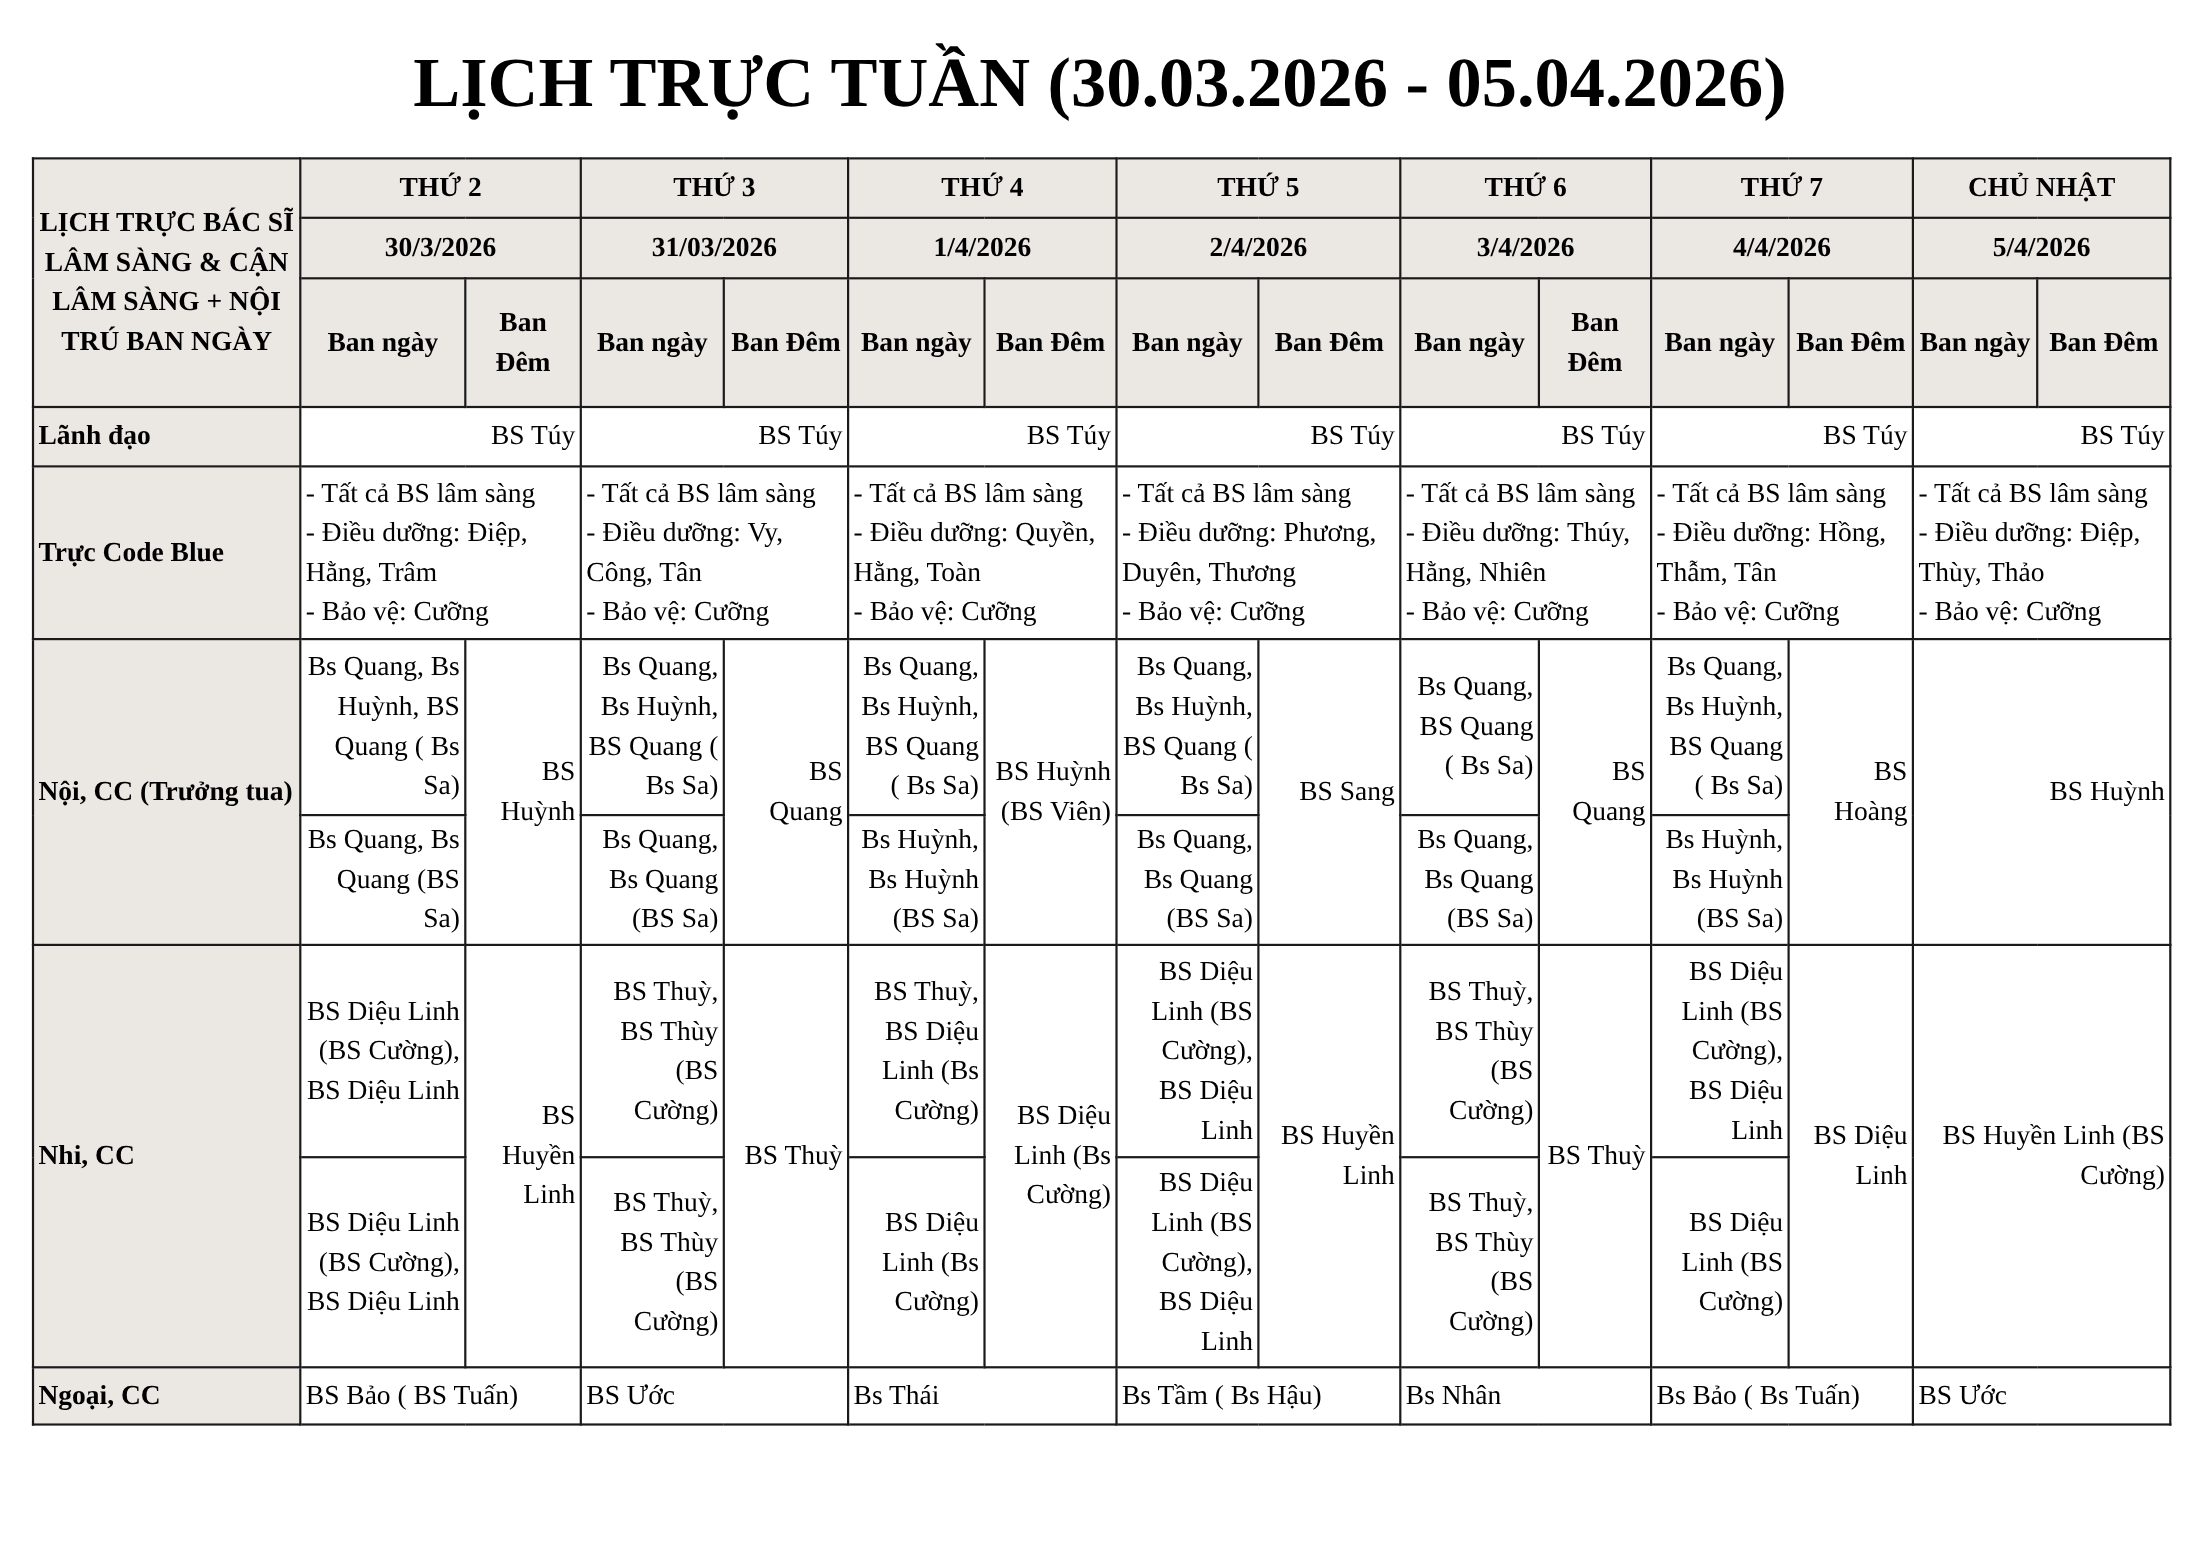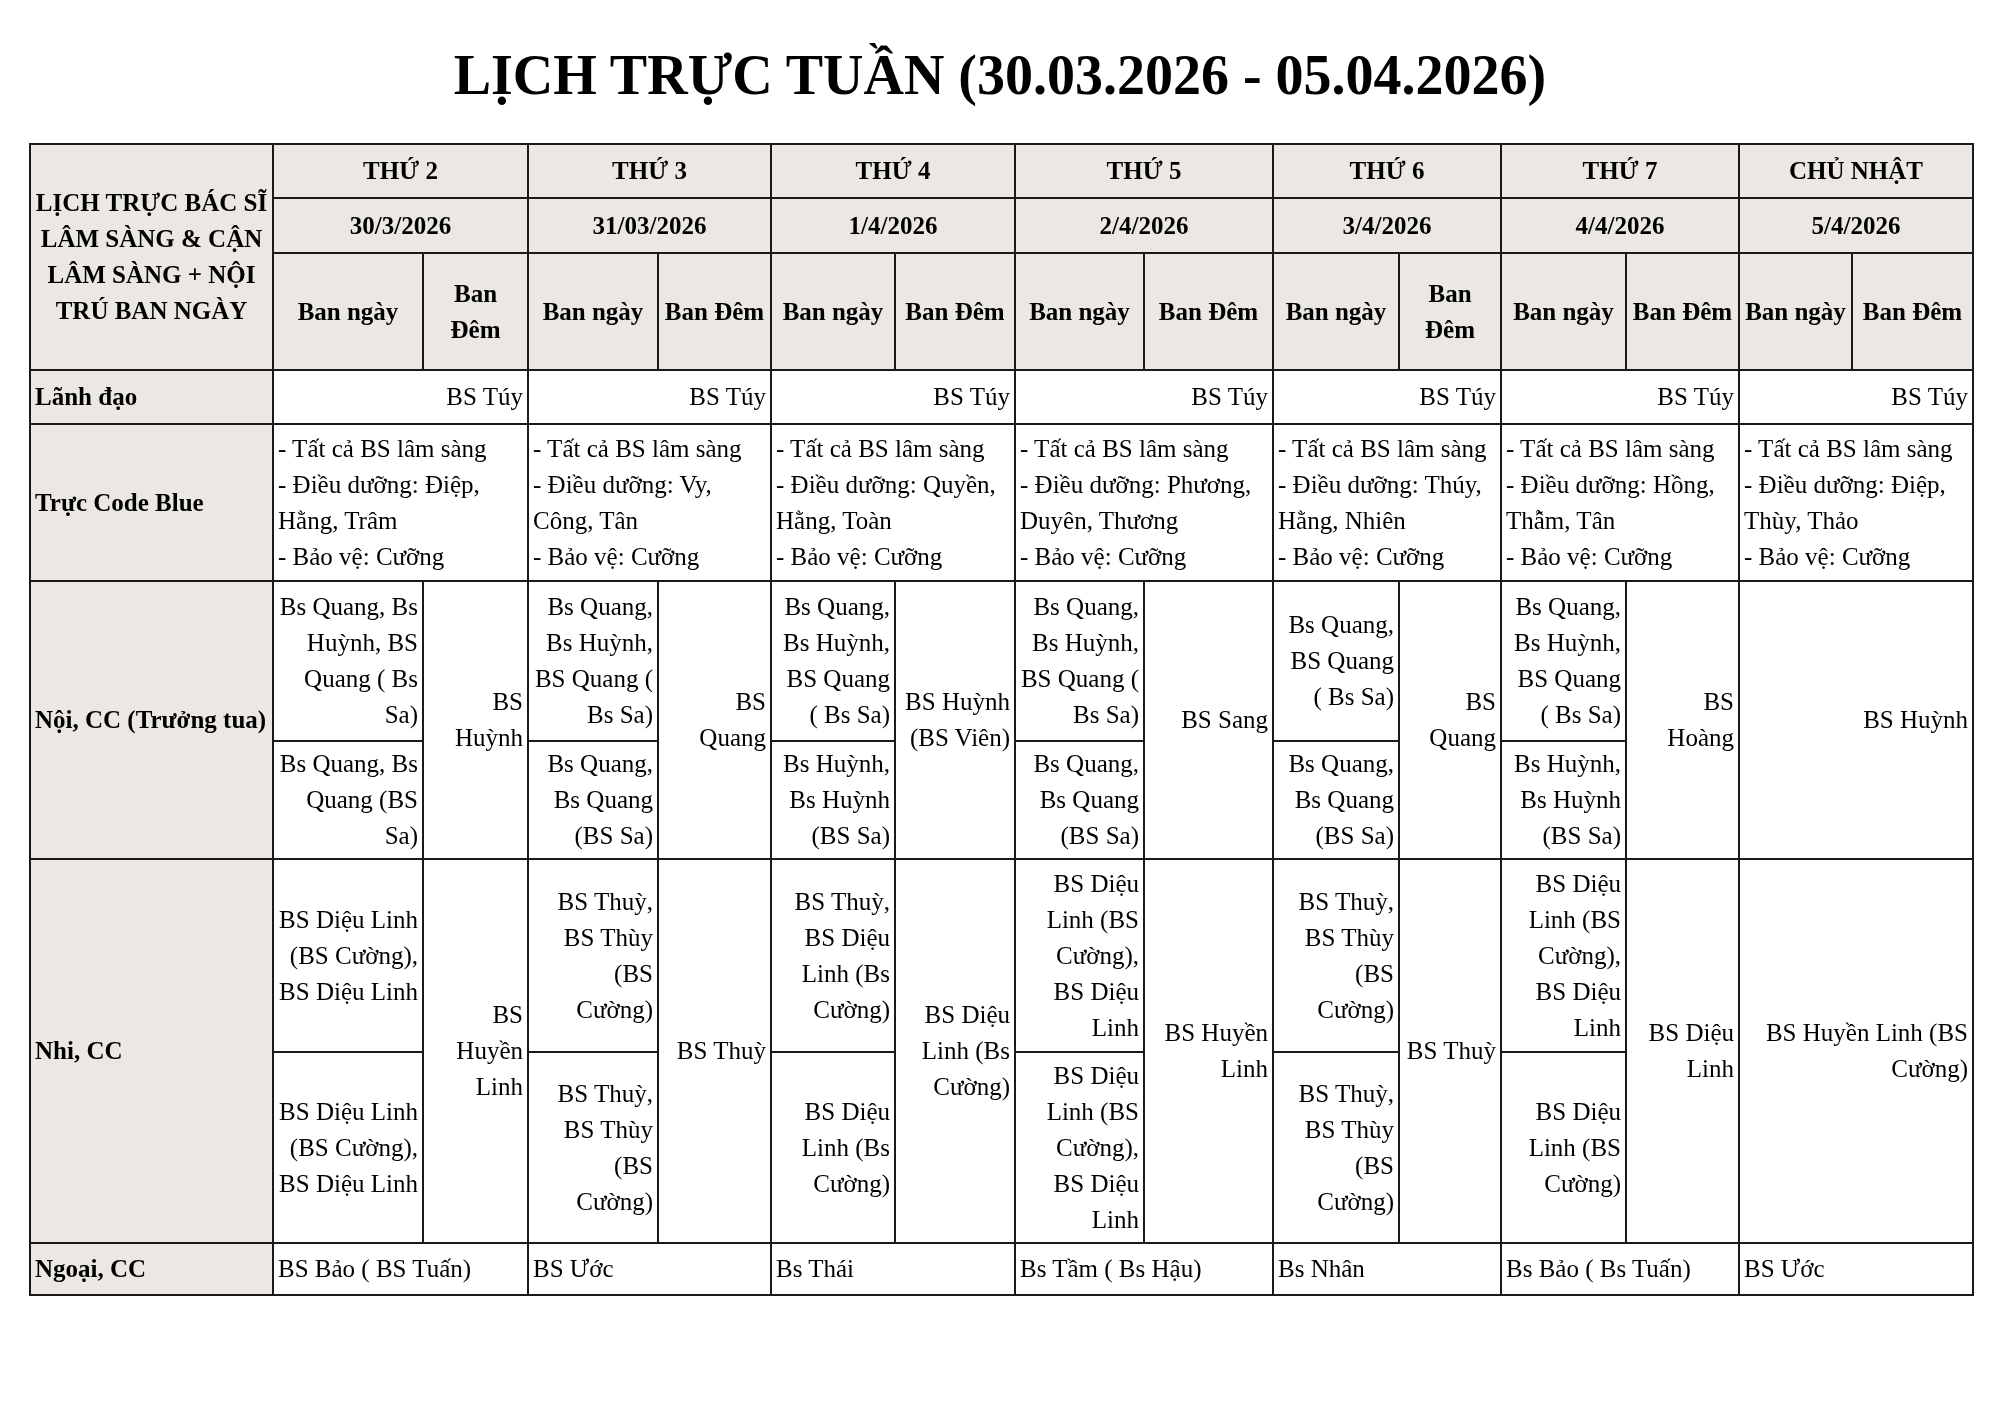--- a/index.html
+++ b/index.html
@@ -1,19 +1,19 @@
 <!DOCTYPE html>
 <html><head>
 <meta charset="utf-8">
 <style>
   html, body { margin:0; padding:0; background:#ffffff; }
   body { width:2000px; height:1414px; position:relative; overflow:hidden;
          font-family:"Liberation Serif","DejaVu Serif",serif; color:#000; }
   .title { position:absolute; left:0; top:40px; width:2000px; text-align:center;
-           font-weight:bold; font-size:56px; letter-spacing:0px; line-height:70px; }
+           font-weight:bold; font-size:64px; letter-spacing:0px; line-height:70px; }
   table.sched { position:absolute; left:29px; top:143px; border-collapse:collapse;
                 table-layout:fixed; width:1943px; }
   table.sched td { border:2px solid #1a1a1a; padding:0 4px; vertical-align:middle;
                    font-size:25px; line-height:36px; overflow:hidden; }
   .hd { background:#ebe8e4; font-weight:bold; text-align:center; }
   .rowlabel { background:#ebe8e4; font-weight:bold; text-align:left; }
   .ctr { text-align:right; }
   .lft { text-align:left; }
   .corner { font-size:25px; line-height:42px; }
   .shift { font-size:27px; line-height:36px; }

